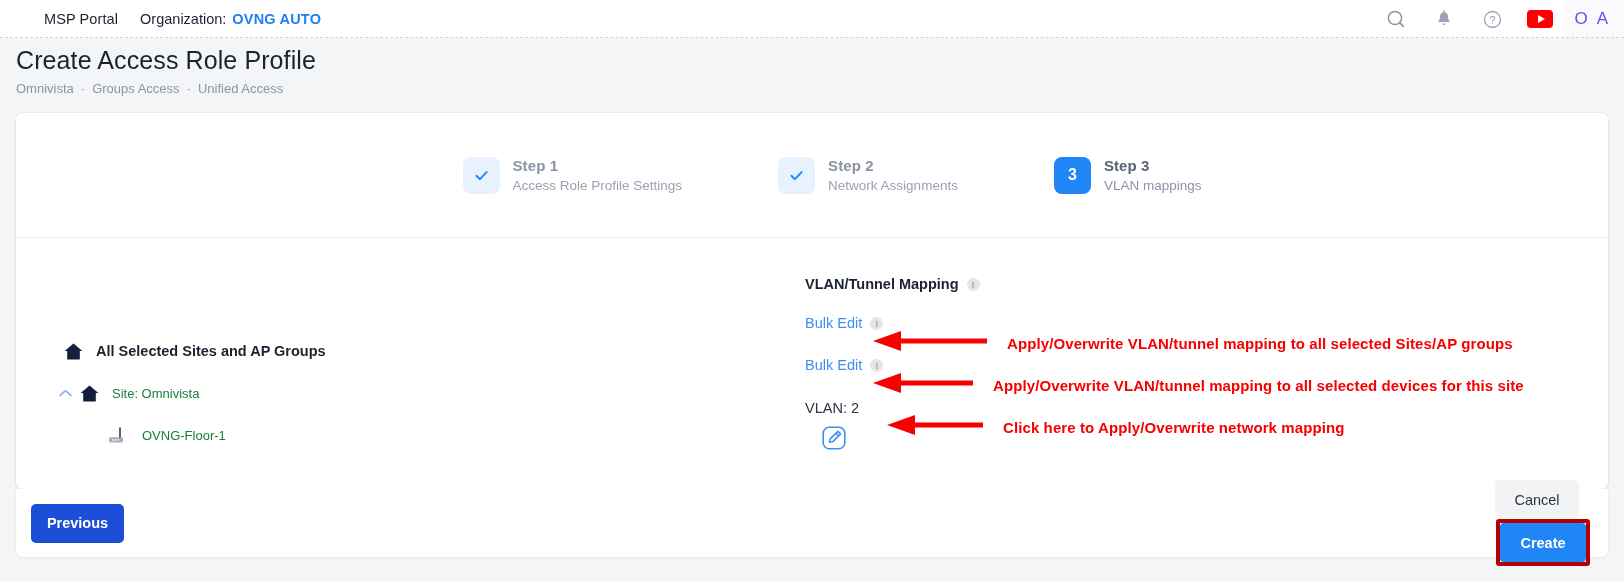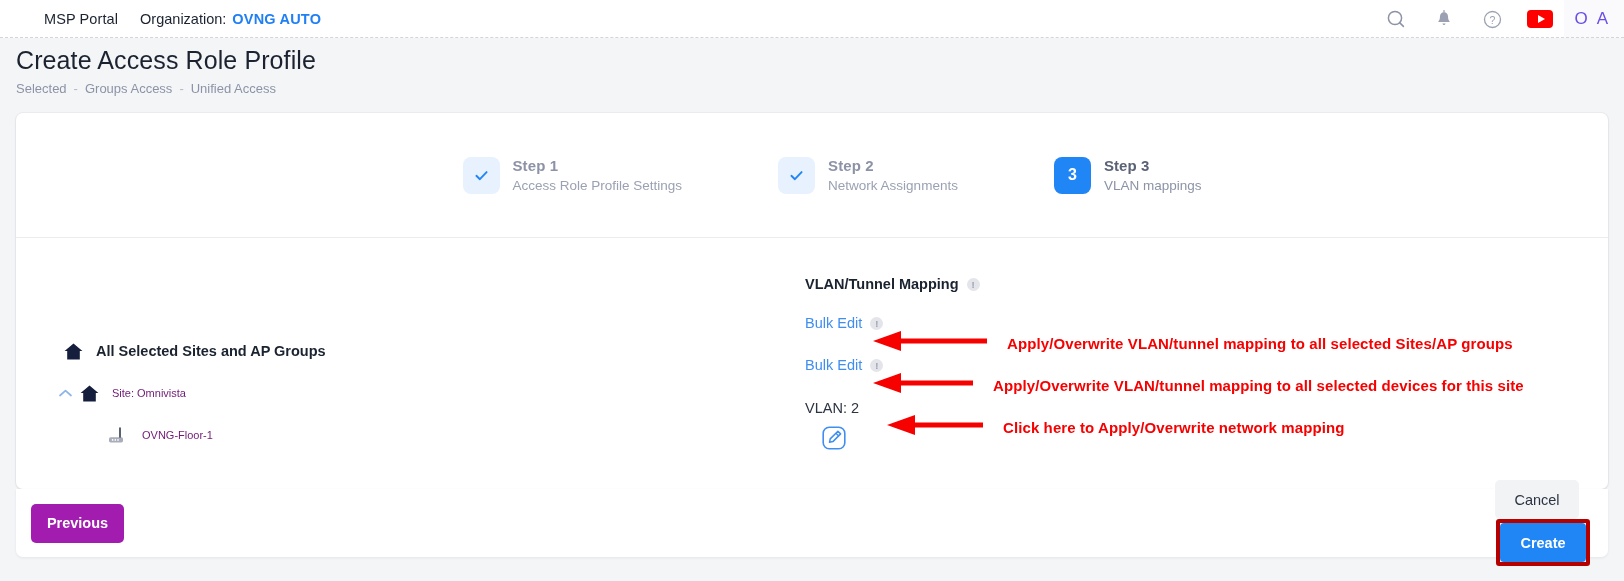--- a/index.html
+++ b/index.html
@@ -101,21 +101,21 @@
   .tree { position: absolute; left: 0; top: 0; width: 760px; }
   .tree-row { display: flex; align-items: center; height: 26px; position: absolute; }
   .tree-row.r1 { top: 100px; left: 46px; }
   .tree-row.r2 { top: 142px; left: 40px; }
   .tree-row.r3 { top: 184px; left: 88px; }
   .chev { width: 18px; display: flex; align-items: center; justify-content: center;
           margin-right: 4px; cursor: pointer; }
   .home-icon { width: 22px; display: flex; align-items: center; justify-content: center; }
   .ap-icon { width: 26px; display: flex; align-items: center; justify-content: center; }
   .tree-label-strong { margin-left: 12px; font-size: 14.5px; font-weight: bold; color: #1b2330; }
-  .tree-label { margin-left: 12px; font-size: 11px; color: #701a75; }
+  .tree-label { margin-left: 12px; font-size: 13px; color: #15803d; }
 
   
   .mapping { position: absolute; left: 789px; top: 0; }
   .map-title {
     position: absolute; top: 38px; left: 0; display: flex; align-items: center; gap: 8px;
     font-size: 14.5px; font-weight: bold; color: #1b2330; white-space: nowrap;
   }
   .map-row { position: absolute; display: flex; align-items: center; gap: 8px; white-space: nowrap; }
   .map-row.m1 { top: 77px; left: 0; }
   .map-row.m2 { top: 119px; left: 0; }
@@ -151,21 +151,21 @@
     position: absolute; left: 16px; top: 489px; width: 1592px; height: 68px;
     background: #ffffff; border-radius: 0 0 7px 7px;
     box-shadow: 0 1px 3px rgba(24,30,48,.07);
     display: flex; align-items: center;
   }
   .btn {
     border: none; font-family: "Liberation Sans", sans-serif; cursor: pointer;
     font-size: 14.5px; border-radius: 5px;
   }
   .btn-previous {
-    margin-left: 15px; background: #a21caf; color: #fff; font-weight: bold;
+    margin-left: 15px; background: #1d4ed8; color: #fff; font-weight: bold;
     width: 93px; height: 39px;
   }
   .footer-right { margin-left: auto; display: flex; align-items: center; gap: 0px; padding-right: 18px; flex-direction: column; }
   .btn-cancel {
     background: #f2f3f5; color: #2c3442; width: 84px; height: 39px; font-weight: 400;
   }
   .create-wrap {
     margin-left: 12px; border: 4px solid #b50000; border-radius: 3px; padding: 0;
     display: flex;
   }
@@ -214,21 +214,21 @@
       <div class="avatar-box">
         <span class="avatar-letter">O</span>
         <span class="avatar-letter">A</span>
       </div>
     </div>
   </div>
 
   <div class="titleblock">
     <div class="page-title">Create Access Role Profile</div>
     <div class="breadcrumb">
-      <span>Selected</span>
+      <span>Omnivista</span>
       <span class="bc-sep">-</span>
       <span>Groups Access</span>
       <span class="bc-sep">-</span>
       <span>Unified Access</span>
     </div>
   </div>
 
   <div class="card">
 
     <div class="stepper">

